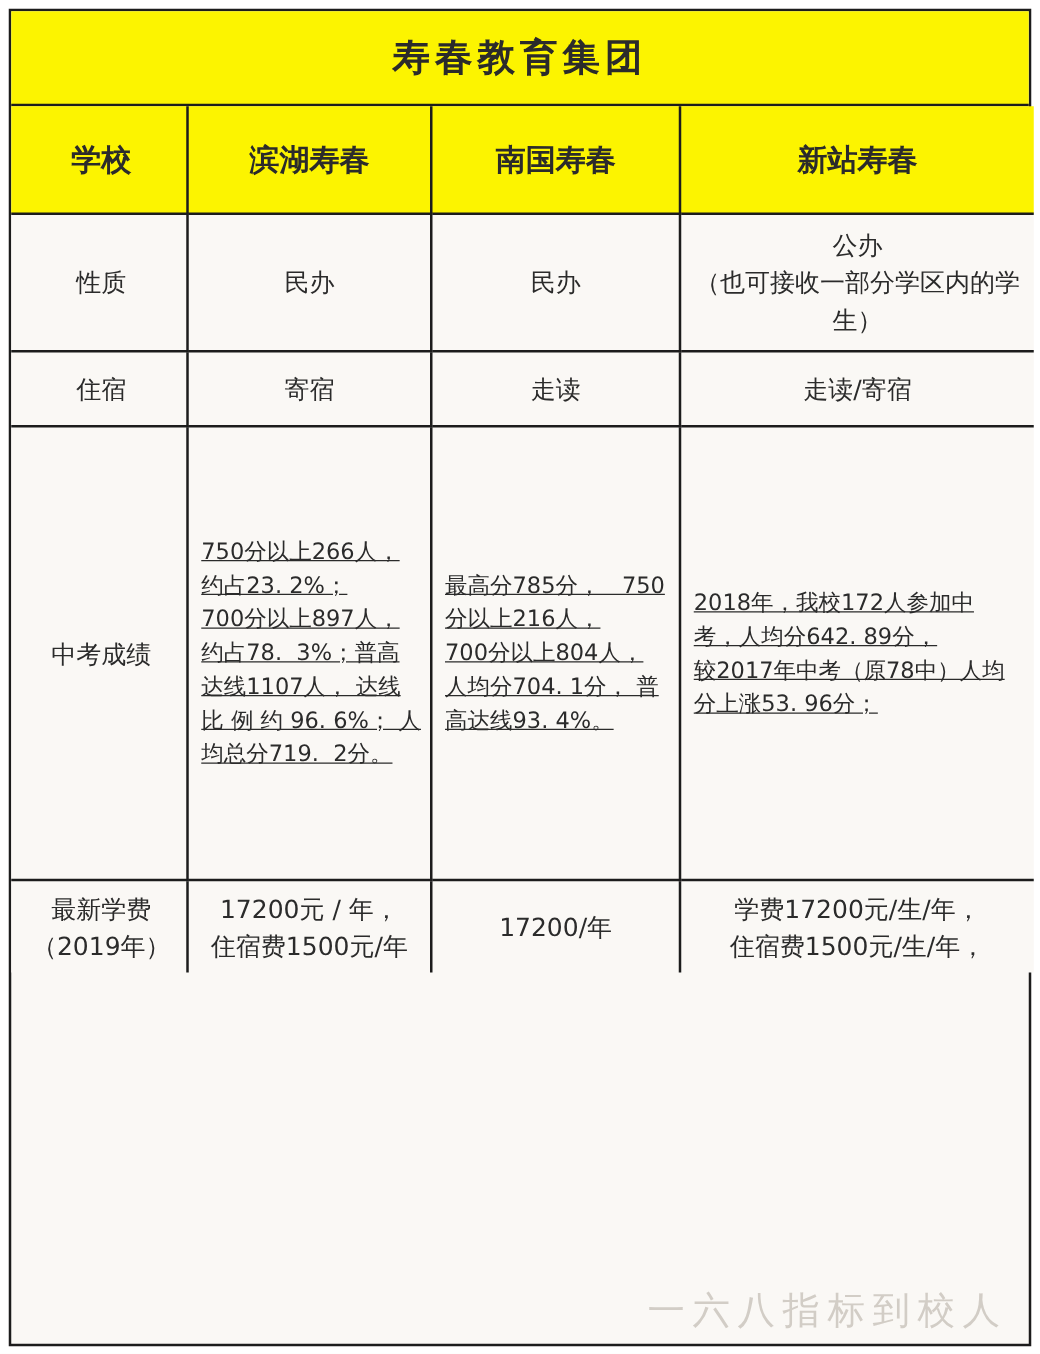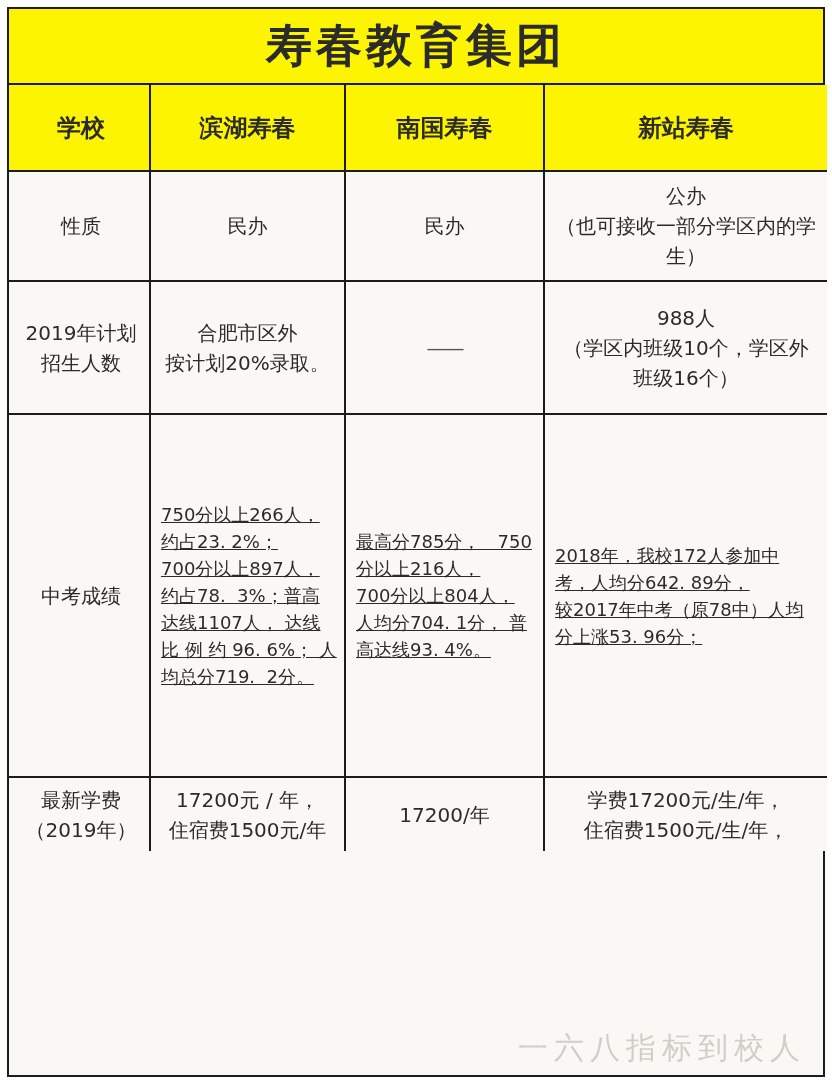--- a/index.html
+++ b/index.html
@@ -21,21 +21,21 @@
     left:7px; top:7px;
     width:818px; height:1070px;
     border:2px solid var(--border);
     background:var(--cell_bg);
   }
   .title-bar{
     height:76px;
     background:var(--yellow);
     border-bottom:2px solid var(--border);
     display:flex;align-items:center;justify-content:center;
-    font-size:46px;font-weight:bold;letter-spacing:4px;
+    font-size:30px;font-weight:bold;letter-spacing:4px;
   }
   table{
     width:100%;
     border-collapse:collapse;
     table-layout:fixed;
   }
   td,th{
     border:2px solid var(--border);
     vertical-align:middle;
     text-align:center;
@@ -105,31 +105,27 @@
 
     <tr class="r-nature">
       <td>性质</td>
       <td>民办</td>
       <td>民办</td>
       <td>公办
 （也可接收一部分学区内的学
 生）</td>
     </tr>
 
+    <tr class="r-boarding">
+      <td>住宿</td>
+      <td>寄宿</td>
+      <td>走读</td>
+      <td>走读/寄宿</td>
+    </tr>
 
-    <tr class="r-plan">
-      <td>2019年计划
-招生人数</td>
-      <td>合肥市区外
-按计划20%录取。</td>
-      <td class="dash-cell">——</td>
-      <td>988人
-（学区内班级10个，学区外
-班级16个）</td>
-    </tr>
 
 
     <tr class="r-exam">
       <td>中考成绩</td>
       <td class="left">750分以上266人，
 约占23. 2%；
 700分以上897人，
 约占78.  3%；普高
 达线1107人， 达线
 比 例 约 96. 6%； 人

